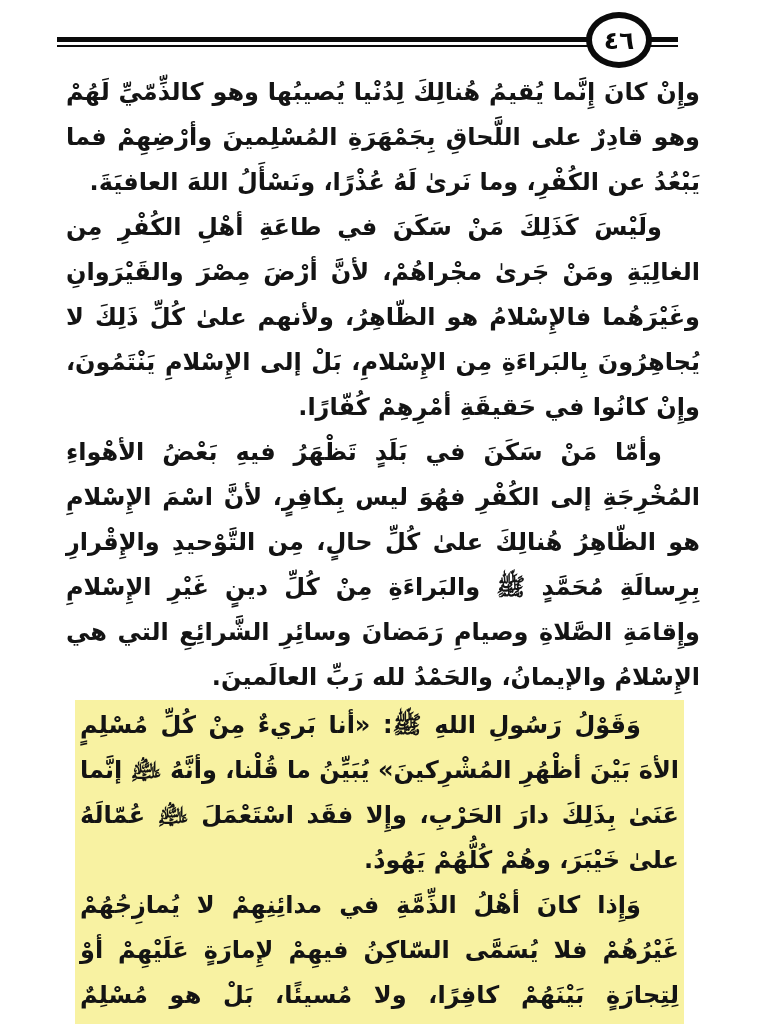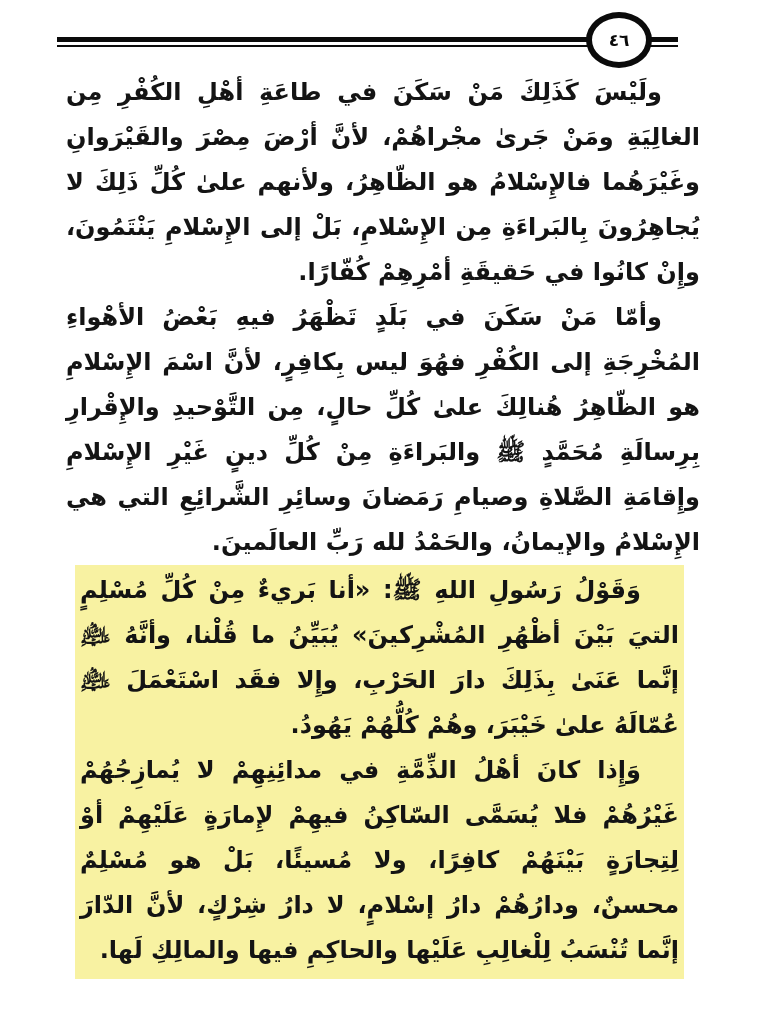--- a/index.html
+++ b/index.html
@@ -18,21 +18,21 @@
   .rule-left-thin   { top:45px; left:57px;  width:540px; height:2px; }
   .rule-right-thick { top:37px; left:645px; width:33px;  height:5px; }
   .rule-right-thin  { top:45px; left:645px; width:33px;  height:2px; }
   .page-badge {
     position:absolute; top:12px; left:586px;
     width:54px; height:44px;
     background:#ffffff;
     border:6px solid #0b0b0b;
     border-radius:50%;
     display:flex; align-items:center; justify-content:center;
-    font-size:17px; font-weight:bold; color:#0b0b0b;
+    font-size:25px; font-weight:bold; color:#0b0b0b;
     z-index:2;
   }
   
   .text-column {
     position:absolute; top:70px; right:68px;
     width:634px;
     direction:rtl;
     text-align:justify;
     font-size:24px;
     line-height:45px;
@@ -56,23 +56,24 @@
 
   <div class="rule rule-left-thick"></div>
   <div class="rule rule-left-thin"></div>
   <div class="rule rule-right-thick"></div>
   <div class="rule rule-right-thin"></div>
   <div class="page-badge">
     <span>٤٦</span>
   </div>
 
   <div class="text-column">
+    <p class="para">وإِنْ كانَ إِنَّما يُقيمُ هُنالِكَ لِدُنْيا يُصيبُها وهو كالذِّمّيِّ لَهُمْ وهو قادِرٌ على اللَّحاقِ بِجَمْهَرَةِ المُسْلِمينَ وأرْضِهِمْ فما يَبْعُدُ عن الكُفْرِ، وما نَرىٰ لَهُ عُذْرًا، ونَسْأَلُ اللهَ العافيَةَ.</p>
     <p class="para indent">ولَيْسَ كَذَلِكَ مَنْ سَكَنَ في طاعَةِ أهْلِ الكُفْرِ مِن الغالِيَةِ ومَنْ جَرىٰ مجْراهُمْ، لأنَّ أرْضَ مِصْرَ والقَيْرَوانِ وغَيْرَهُما فالإِسْلامُ هو الظّاهِرُ، ولأنهم علىٰ كُلِّ ذَلِكَ لا يُجاهِرُونَ بِالبَراءَةِ مِن الإِسْلامِ، بَلْ إلى الإِسْلامِ يَنْتَمُونَ، وإِنْ كانُوا في حَقيقَةِ أمْرِهِمْ كُفّارًا.</p>
     <p class="para indent">وأمّا مَنْ سَكَنَ في بَلَدٍ تَظْهَرُ فيهِ بَعْضُ الأهْواءِ المُخْرِجَةِ إلى الكُفْرِ فهُوَ ليس بِكافِرٍ، لأنَّ اسْمَ الإِسْلامِ هو الظّاهِرُ هُنالِكَ علىٰ كُلِّ حالٍ، مِن التَّوْحيدِ والإِقْرارِ بِرِسالَةِ مُحَمَّدٍ ﷺ والبَراءَةِ مِنْ كُلِّ دينٍ غَيْرِ الإِسْلامِ وإِقامَةِ الصَّلاةِ وصيامِ رَمَضانَ وسائِرِ الشَّرائِعِ التي هي الإِسْلامُ والإيمانُ، والحَمْدُ لله رَبِّ العالَمينَ.</p>
 
     <div class="highlight-block">
-      <p class="para indent">وَقَوْلُ رَسُولِ اللهِ ﷺ: «أنا بَريءٌ مِنْ كُلِّ مُسْلِمٍ التيَ بَيْنَ أظْهُرِ المُشْرِكينَ» يُبَيِّنُ ما قُلْنا، وأنَّهُ ﵇ إنَّما عَنَىٰ بِذَلِكَ دارَ الحَرْبِ، وإِلا فقَد اسْتَعْمَلَ ﵇ عُمّالَهُ علىٰ خَيْبَرَ، وهُمْ كُلُّهُمْ يَهُودُ.</p>
+      <p class="para indent">وَقَوْلُ رَسُولِ اللهِ ﷺ: «أنا بَريءٌ مِنْ كُلِّ مُسْلِمٍ الأهَ بَيْنَ أظْهُرِ المُشْرِكينَ» يُبَيِّنُ ما قُلْنا، وأنَّهُ ﵇ إنَّما عَنَىٰ بِذَلِكَ دارَ الحَرْبِ، وإِلا فقَد اسْتَعْمَلَ ﵇ عُمّالَهُ علىٰ خَيْبَرَ، وهُمْ كُلُّهُمْ يَهُودُ.</p>
       <p class="para indent">وَإِذا كانَ أهْلُ الذِّمَّةِ في مدائِنِهِمْ لا يُمازِجُهُمْ غَيْرُهُمْ فلا يُسَمَّى السّاكِنُ فيهِمْ لإِمارَةٍ عَلَيْهِمْ أوْ لِتِجارَةٍ بَيْنَهُمْ كافِرًا، ولا مُسيئًا، بَلْ هو مُسْلِمٌ محسنٌ، ودارُهُمْ دارُ إسْلامٍ، لا دارُ شِرْكٍ، لأنَّ الدّارَ إنَّما تُنْسَبُ لِلْغالِبِ عَلَيْها والحاكِمِ فيها والمالِكِ لَها.</p>
 
     </div>
   </div>
 
 </div>
 
 </body></html>

